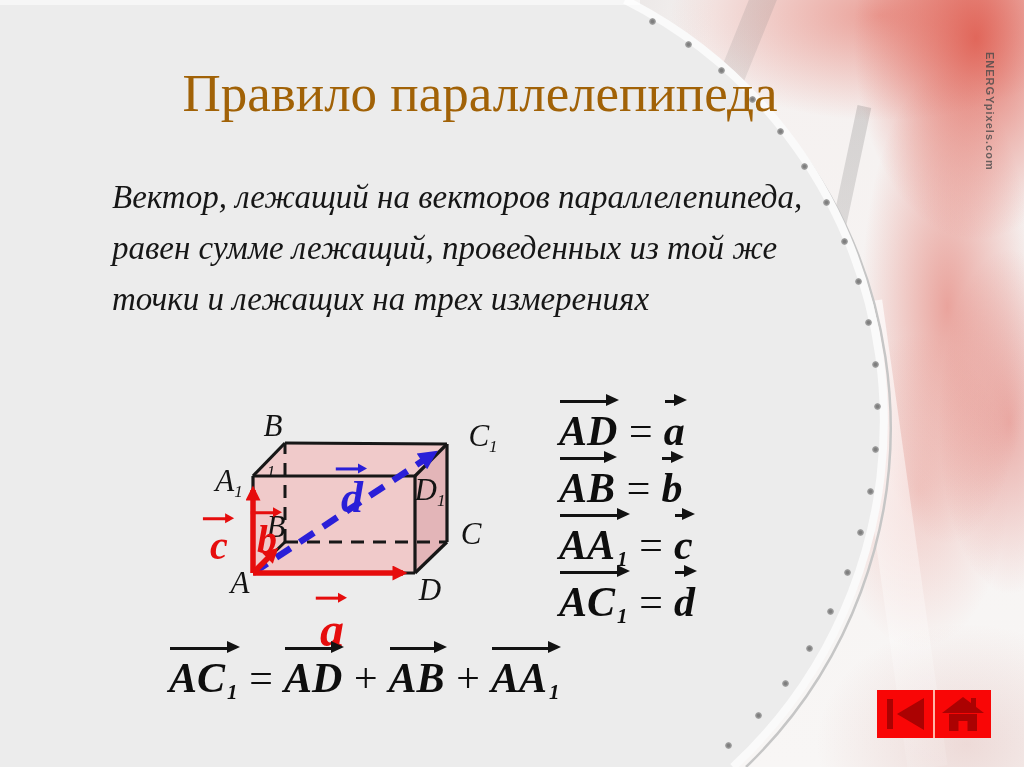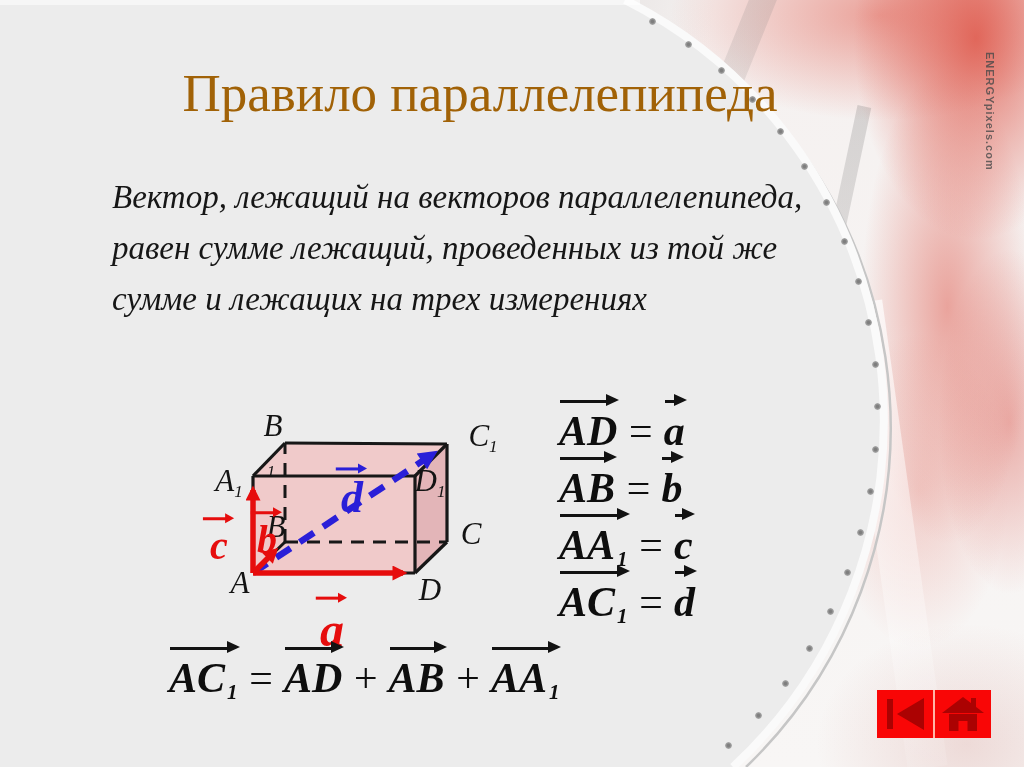--- a/index.html
+++ b/index.html
@@ -130,21 +130,21 @@
       <div class="dot" style="left: 782.438px; top: 679.97px;"></div>
       <div class="dot" style="left: 755.244px; top: 712.494px;"></div>
       <div class="dot" style="left: 725.109px; top: 742.315px;"></div>
     </div>
 
   <h1 class="title">Правило параллелепипеда</h1>
 
   <div class="para" id="para">
       <div>Вектор, лежащий на векторов параллелепипеда,</div>
       <div>равен сумме лежащий, проведенных из той же</div>
-      <div>сумме и лежащих на трех измерениях</div>
+      <div>точки и лежащих на трех измерениях</div>
     </div>
 
   <div class="diagram">
     <svg width="340" height="255" viewBox="0 0 340 255">
       <defs>
         <marker id="mred" viewBox="0 0 10 10" refX="7" refY="5" markerWidth="17" markerHeight="15" markerUnits="userSpaceOnUse" orient="auto">
           <path d="M0 0 L10 5 L0 10 Z" fill="#e60d0d"></path>
         </marker>
         <marker id="mblue" viewBox="0 0 10 10" refX="7" refY="5" markerWidth="22" markerHeight="19" markerUnits="userSpaceOnUse" orient="auto">
           <path d="M0 0 L10 5 L0 10 Z" fill="#2a1fd8"></path>
@@ -176,21 +176,21 @@
       <line x1="68" y1="173" x2="248" y2="54" stroke="#2a1fd8" stroke-width="6.5" stroke-dasharray="17 11" marker-end="url(#mblue)"></line>
 
       <line x1="68" y1="173" x2="218" y2="173" stroke="#e60d0d" stroke-width="5.5" marker-end="url(#mred)"></line>
       <line x1="68" y1="173" x2="68" y2="90" stroke="#e60d0d" stroke-width="5.5" marker-end="url(#mred)"></line>
       <line x1="68" y1="173" x2="90" y2="151" stroke="#e60d0d" stroke-width="5.5" marker-end="url(#mred)"></line>
     </svg>
     <div id="diagram-labels">
         <div class="dlabel" style="left: 88px; top: 26px;">B</div>
         <div class="dlabel" style="left: 298px; top: 36px;">C<span class="sub">1</span></div>
         <div class="dlabel" style="left: 44px; top: 81px;">A<span class="sub">1</span></div>
-        <div class="dlabel" style="left: 245px; top: 81px; text-align: center;">D<span class="sub">1</span></div>
+        <div class="dlabel" style="left: 245px; top: 90px; text-align: center;">D<span class="sub">1</span></div>
         <div class="dlabel" style="left: 86px; top: 61px;"><span class="sub">1</span></div>
         <div class="dlabel" style="left: 91px; top: 127px;">B</div>
         <div class="dlabel" style="left: 286px; top: 134px;">C</div>
         <div class="dlabel" style="left: 55px; top: 183px;">A</div>
         <div class="dlabel" style="left: 245px; top: 190px;">D</div>
         <div class="vlabel" style="left: 34px; top: 136px; color: rgb(230, 13, 13); font-size: 40px;">c</div>
         <div class="vlabel" style="left: 82px; top: 130px; color: rgb(230, 13, 13); font-size: 40px;">b</div>
         <div class="vlabel" style="left: 147px; top: 219px; color: rgb(230, 13, 13); font-size: 48px;">a</div>
         <div class="vlabel" style="left: 167px; top: 88px; color: rgb(42, 31, 216); font-size: 44px;">d</div>
       </div>

